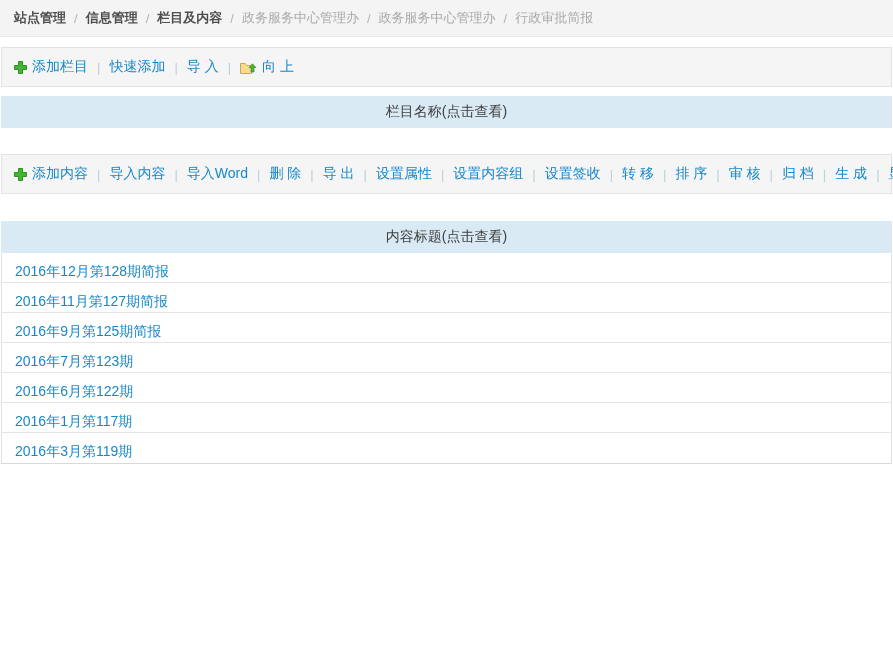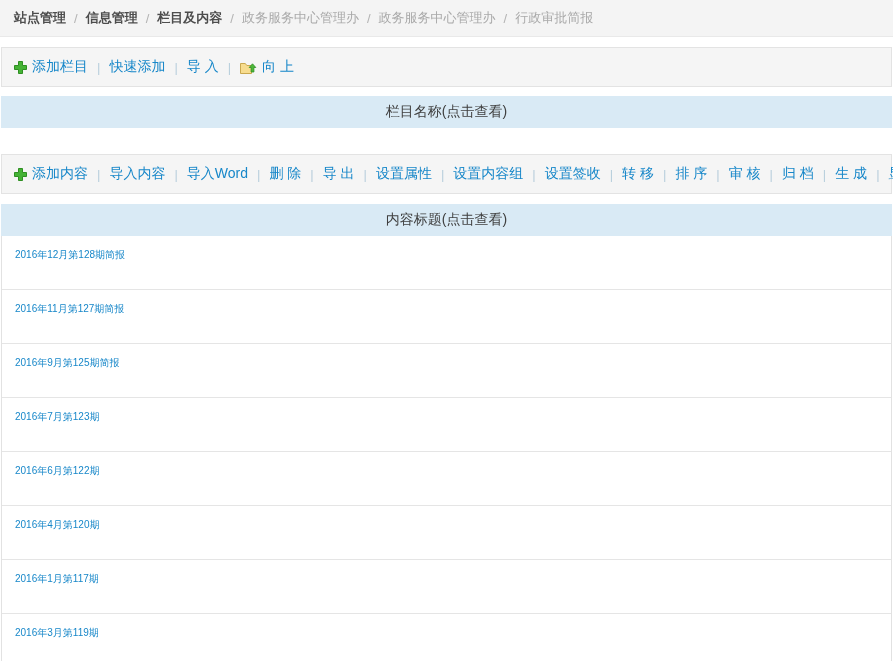--- a/index.html
+++ b/index.html
@@ -36,32 +36,32 @@
   .tb-div  { color:#b9cfdd; margin:0 9px; font-size:13px; }
   .tb-icon { display:inline-flex; margin-right:5px; }
 
   
   .section-header {
     background:#d9eaf5; height:32px;
     display:flex; align-items:center; justify-content:center;
     font-size:14px; color:#3f3f3f;
   }
   .header-1 { margin-top:9px; }
-  .header-2 { margin-top:10px; }
+  .header-2 { margin-top:27px; }
 
   
   .content-list {
     border-left:1px solid #e2e2e2;
     border-right:1px solid #e2e2e2;
     border-bottom:1px solid #d9d9d9;
   }
   .content-row {
-    height:54px; line-height:37px;
+    height:30px; line-height:37px;
     border-bottom:1px solid #e5e5e5;
-    padding-left:13px; font-size:10px;
+    padding-left:13px; font-size:14px;
   }
   .content-row:last-child { border-bottom:none; }
   .row-link { color:#1787c9; text-decoration:none; cursor:pointer; }
 </style>
 </head>
 <body>
 
 <div class="breadcrumb">
   <a class="bc-strong">站点管理</a>
   <span class="bc-sep">/</span>
@@ -148,18 +148,17 @@
   <div class="section-header header-2">
     <span>内容标题(点击查看)</span>
   </div>
 
   <div class="content-list">
     <div class="content-row"><a class="row-link">2016年12月第128期简报</a></div>
     <div class="content-row"><a class="row-link">2016年11月第127期简报</a></div>
     <div class="content-row"><a class="row-link">2016年9月第125期简报</a></div>
     <div class="content-row"><a class="row-link">2016年7月第123期</a></div>
     <div class="content-row"><a class="row-link">2016年6月第122期</a></div>
-    <div class="content-row"><a class="row-link">2016年4月第120期</a></div>
     <div class="content-row"><a class="row-link">2016年1月第117期</a></div>
     <div class="content-row"><a class="row-link">2016年3月第119期</a></div>
   </div>
 
 </div>
 
 </body></html>

